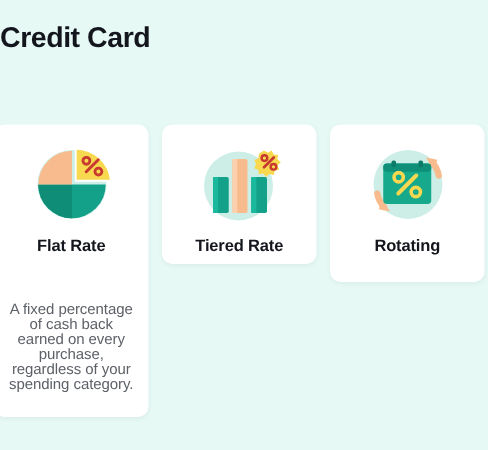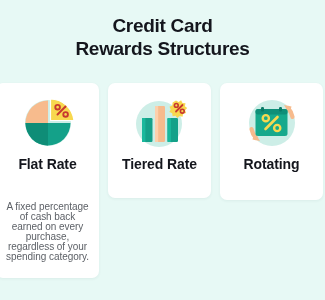--- a/index.html
+++ b/index.html
@@ -21,21 +21,21 @@
     background: #e7f9f5;
     box-sizing: border-box;
   }
 
   
   .heading {
     position: absolute;
     top: 14px;
     left: 0;
     width: 325px;
-    text-align: center;
+    text-align: left;
     color: #14161d;
     font-size: 19px;
     line-height: 23px;
     font-weight: bold;
     letter-spacing: -0.3px;
   }
   .heading .ln { display: block; }
 
   
   .cards {
@@ -60,47 +60,46 @@
   .icon-wrap {
     width: 56px;
     height: 56px;
     margin: 0 auto 8px auto;
     position: relative;
   }
   .icon-wrap svg { display: block; }
 
   .card-title {
     color: #14161d;
-    font-size: 14px;
+    font-size: 11px;
     font-weight: bold;
     letter-spacing: -0.1px;
     margin-bottom: 6px;
     line-height: 12px;
   }
   .card-body {
     color: #5d6167;
     font-size: 10px;
     line-height: 10px;
     letter-spacing: -0.05px;
     margin-top: 32px;
   }
 
   
   .card.c1 { padding-bottom: 16px; }
-  .card.c2 { padding-bottom: 22px; }
-  .card.c3 { padding-bottom: 24px; }
+  .card.c2 { padding-bottom: 0; }
+  .card.c3 { padding-bottom: 12px; }
 </style>
 </head>
 <body>
 
 <div class="infographic">
 
   <div class="heading">
     <span class="ln">Credit Card</span>
-    <span class="ln">Rewards Structures</span>
   </div>
 
   <div class="cards">
 
     <div class="card c1">
       <div class="icon-wrap">
         <svg width="56" height="56" viewBox="0 0 56 56">
           <circle cx="28" cy="29" r="23" fill="#cdeee7"></circle>
 
           <path d="M5.5 29 A22.5 22.5 0 0 0 50.5 29 Z" fill="#14a189"></path>

